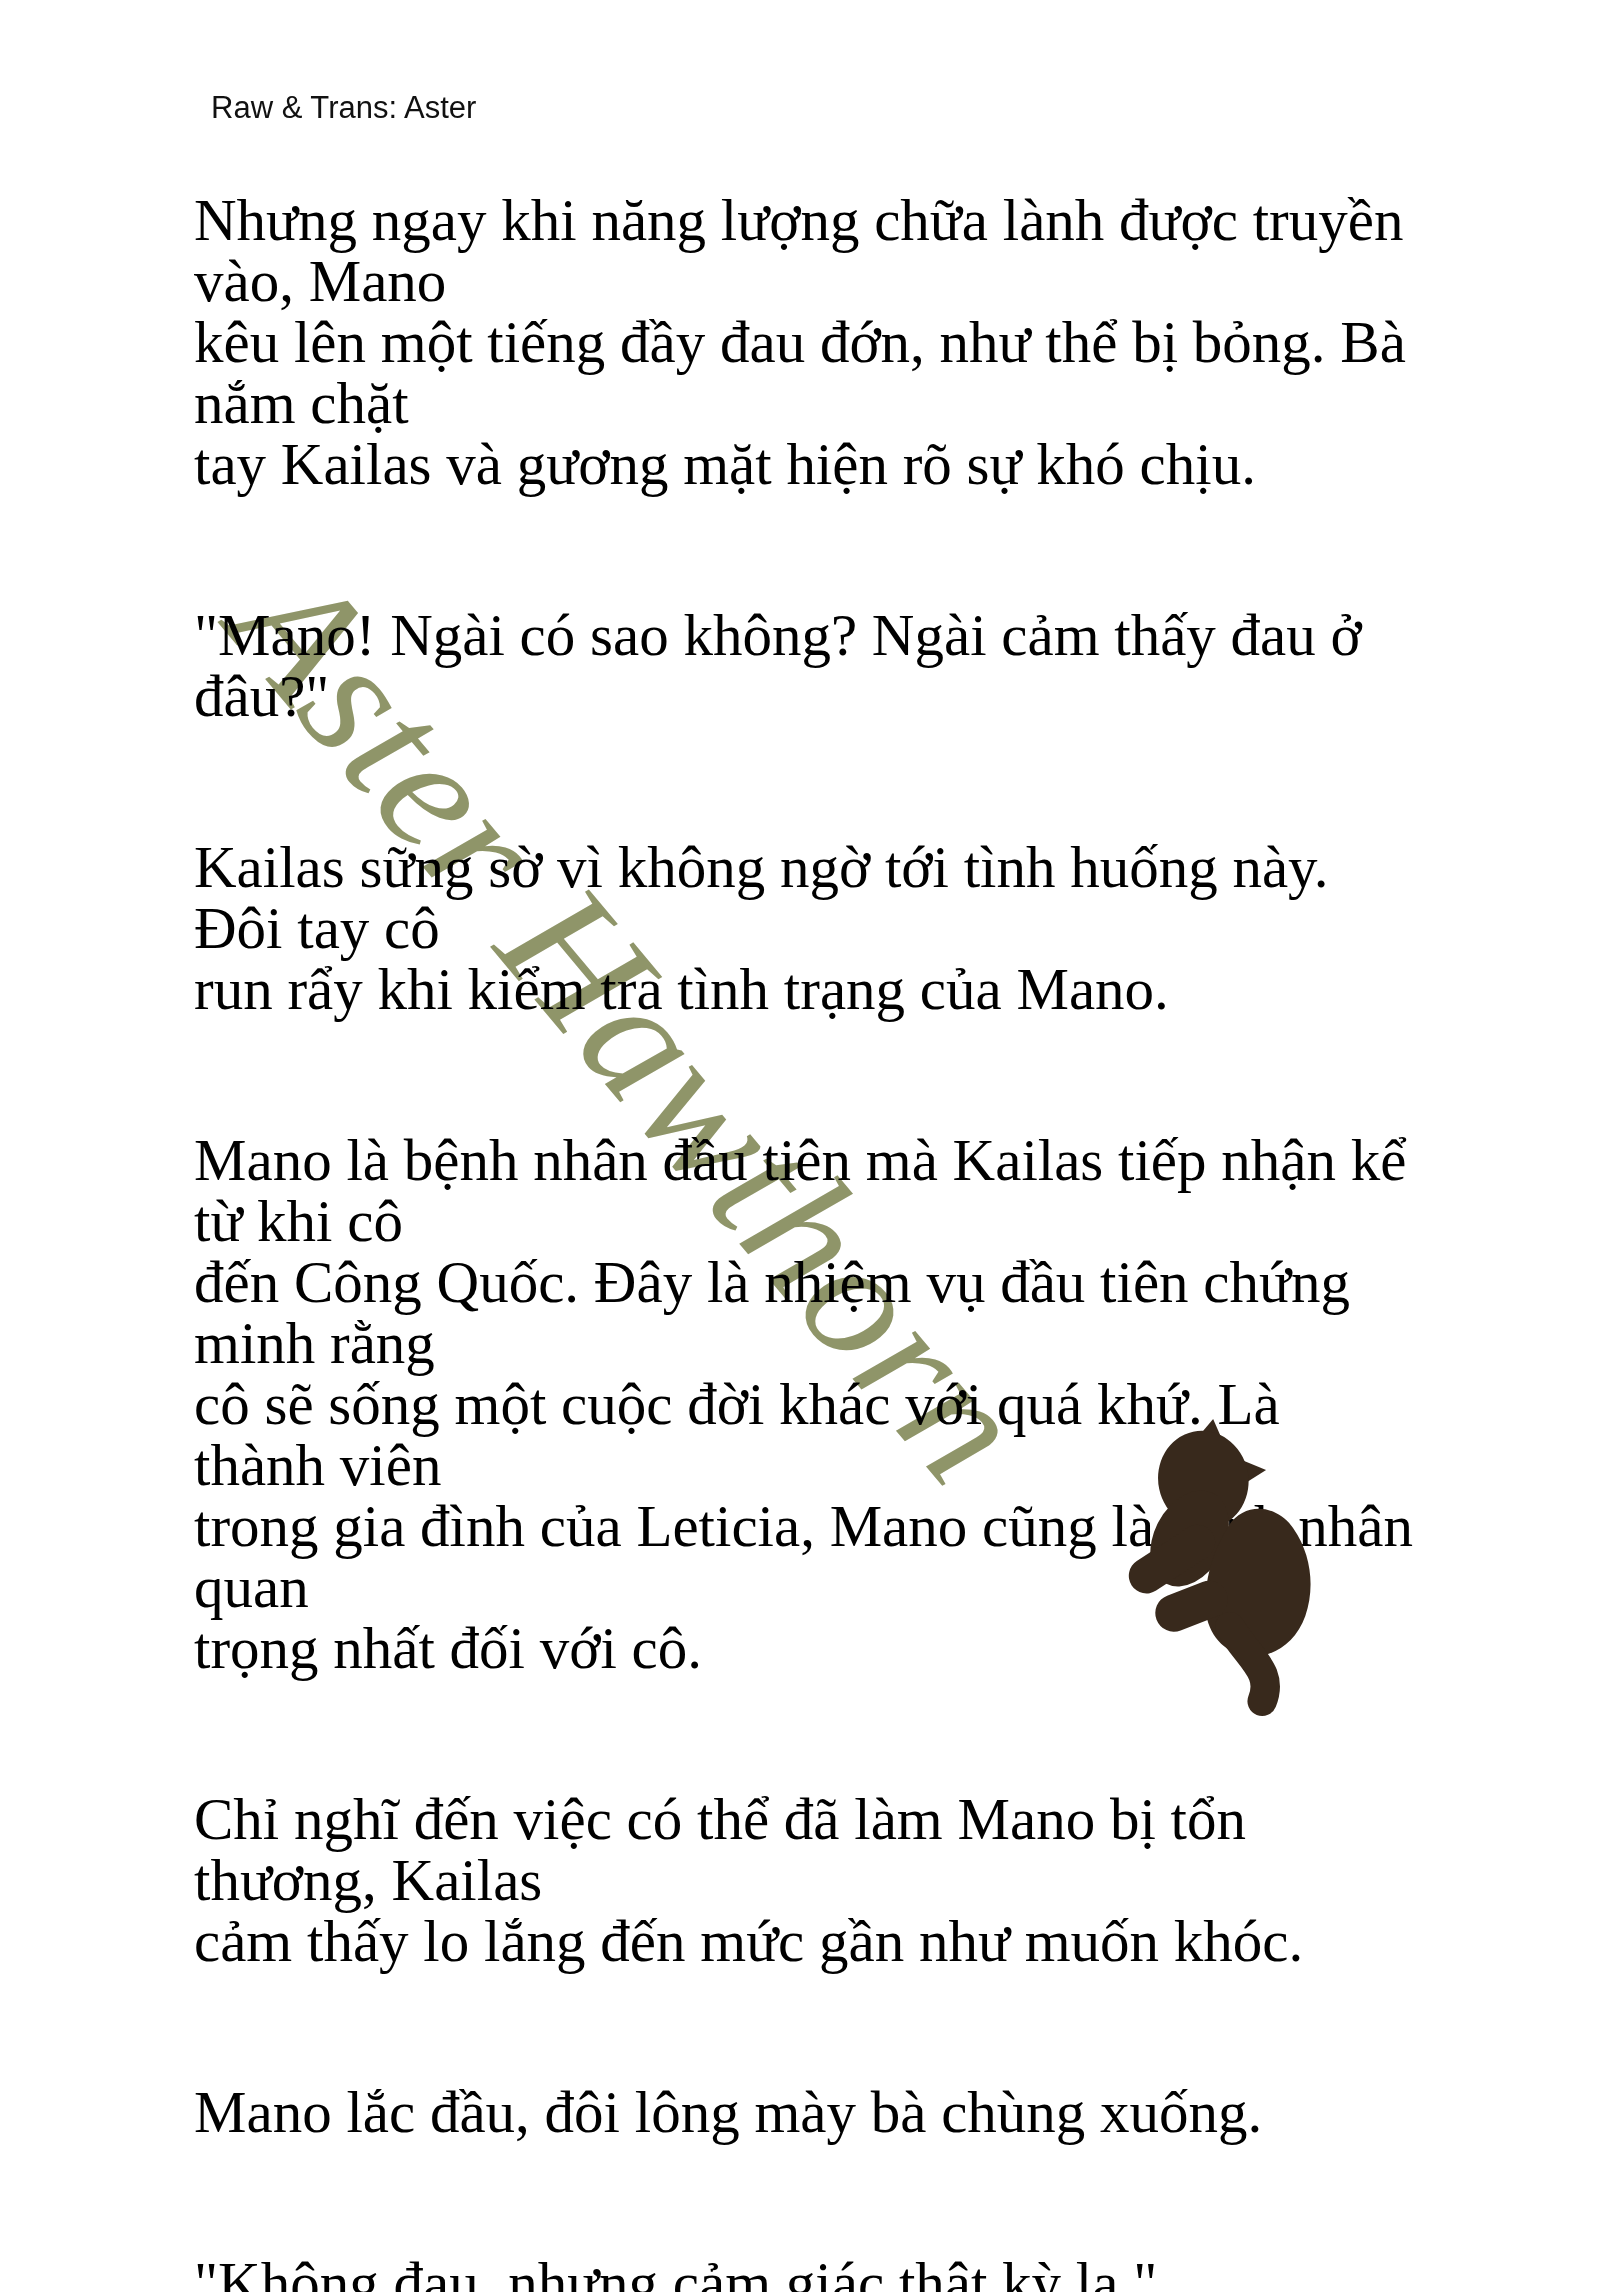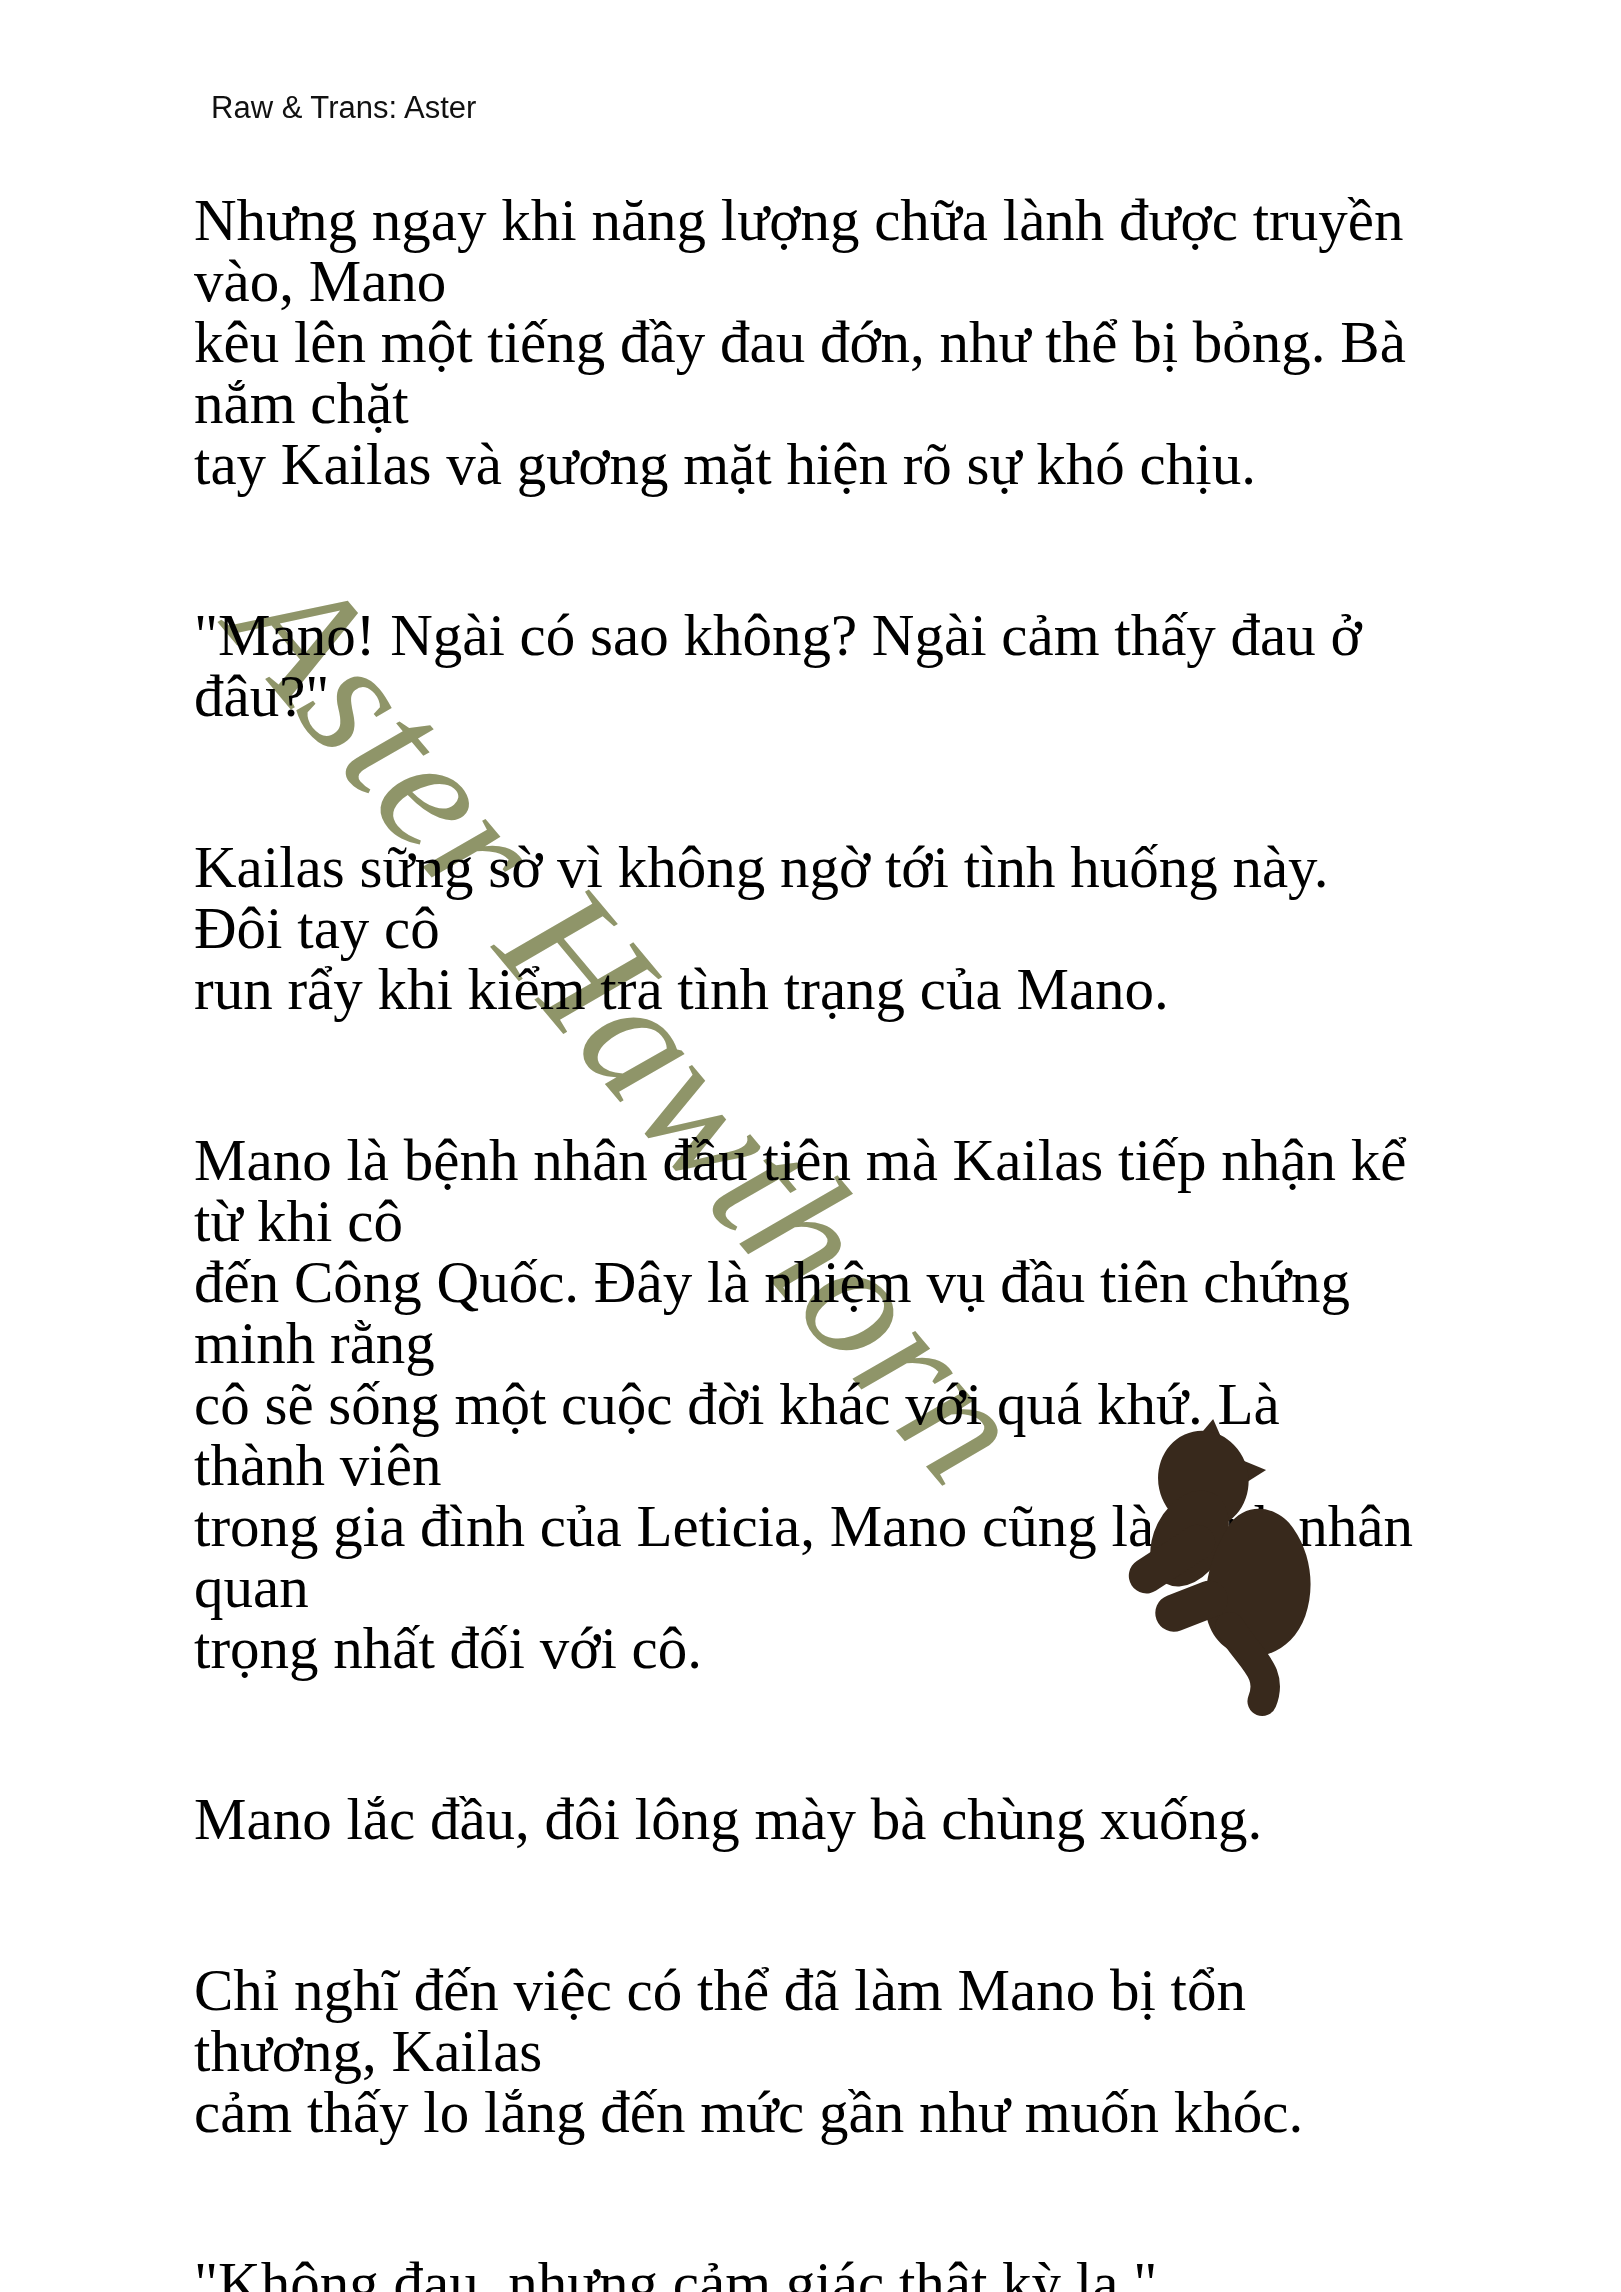--- a/index.html
+++ b/index.html
@@ -77,23 +77,23 @@
 kêu lên một tiếng đầy đau đớn, như thể bị bỏng. Bà nắm chặt
 tay Kailas và gương mặt hiện rõ sự khó chịu.</p>
     <p>"Mano! Ngài có sao không? Ngài cảm thấy đau ở đâu?"</p>
     <p>Kailas sững sờ vì không ngờ tới tình huống này. Đôi tay cô
 run rẩy khi kiểm tra tình trạng của Mano.</p>
     <p>Mano là bệnh nhân đầu tiên mà Kailas tiếp nhận kể từ khi cô
 đến Công Quốc. Đây là nhiệm vụ đầu tiên chứng minh rằng
 cô sẽ sống một cuộc đời khác với quá khứ. Là thành viên
 trong gia đình của Leticia, Mano cũng là bệnh nhân quan
 trọng nhất đối với cô.</p>
-    <p>Mano lắc đầu, đôi lông mày bà chùng xuống.</p>
     <p>Chỉ nghĩ đến việc có thể đã làm Mano bị tổn thương, Kailas
 cảm thấy lo lắng đến mức gần như muốn khóc.</p>
+    <p>Mano lắc đầu, đôi lông mày bà chùng xuống.</p>
     <p>"Không đau, nhưng cảm giác thật kỳ lạ."</p>
 
   </div>
 
   <div class="cat">
     <svg viewBox="0 0 210 310" xmlns="http://www.w3.org/2000/svg" aria-hidden="true">
 
       <polygon class="fill" points="98,6 118,52 66,44"></polygon>
 
       <polygon class="fill" points="152,58 98,36 108,86"></polygon>

